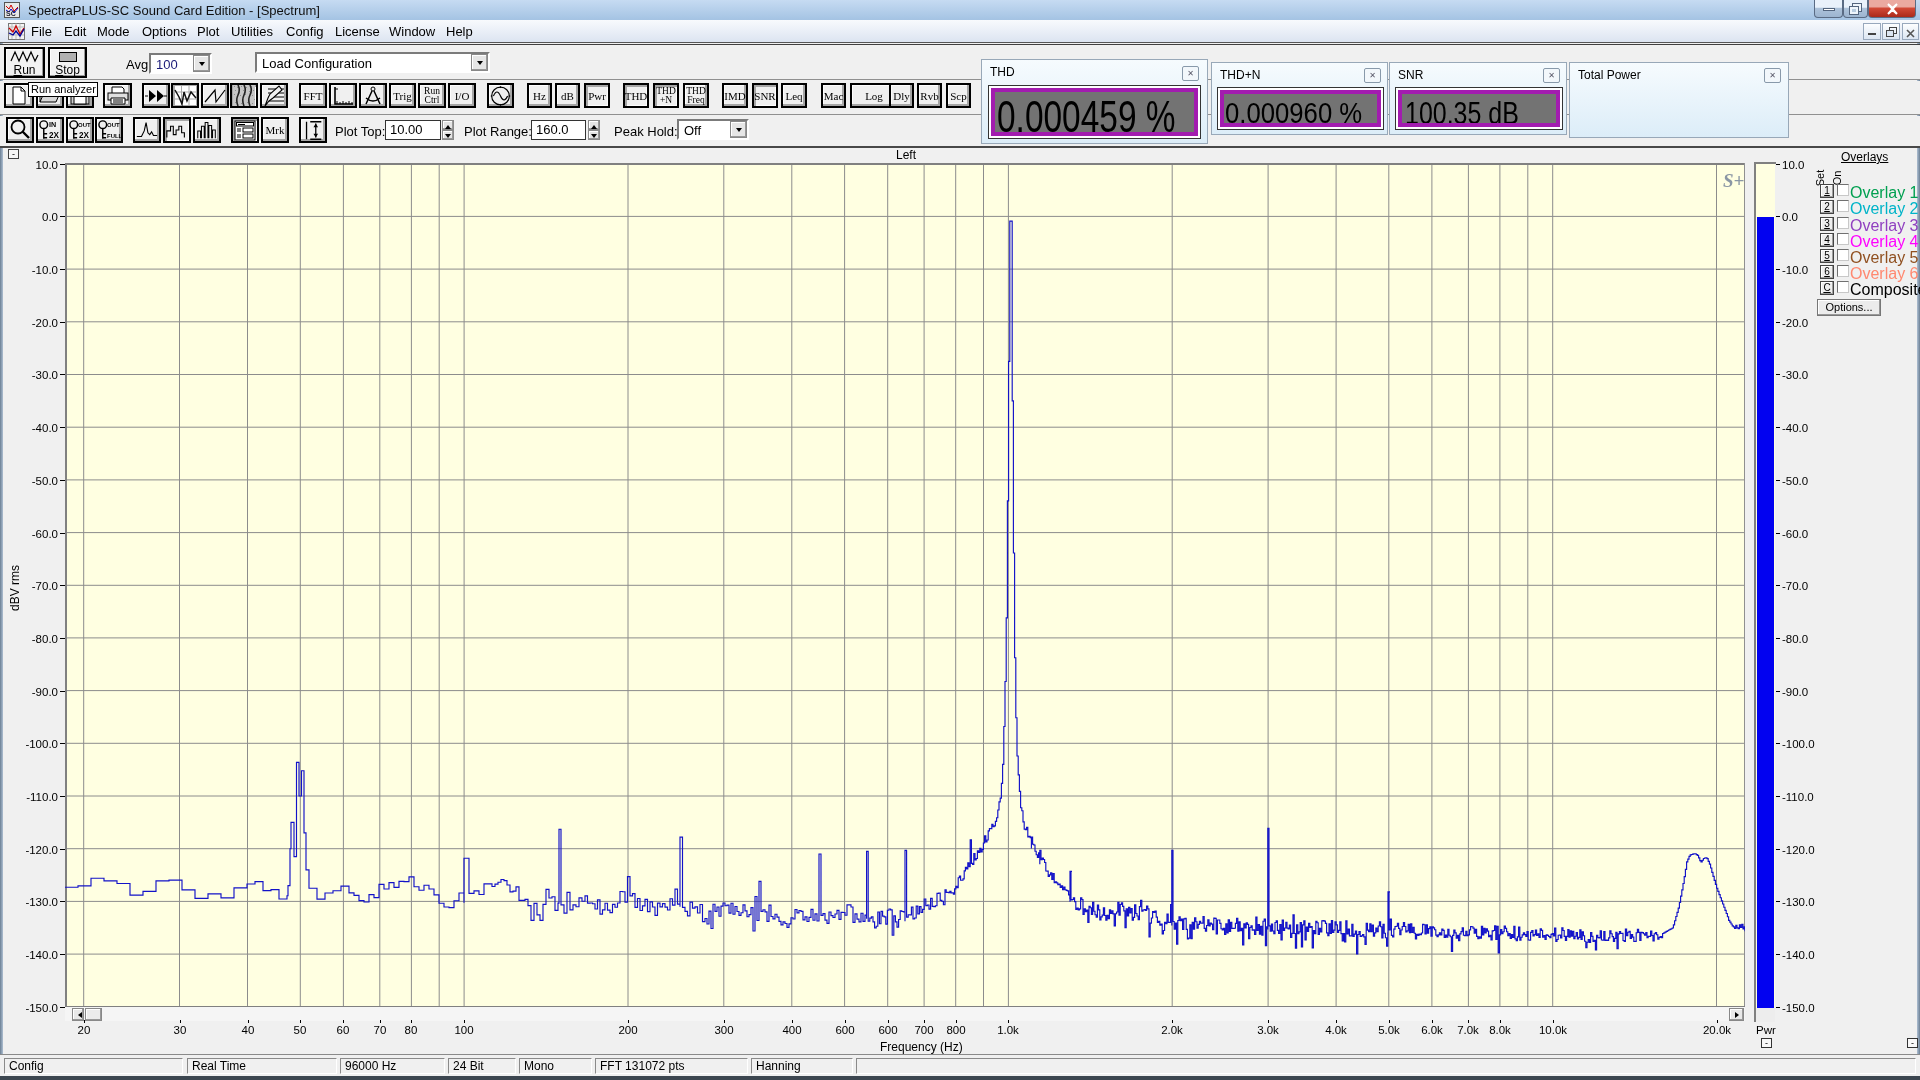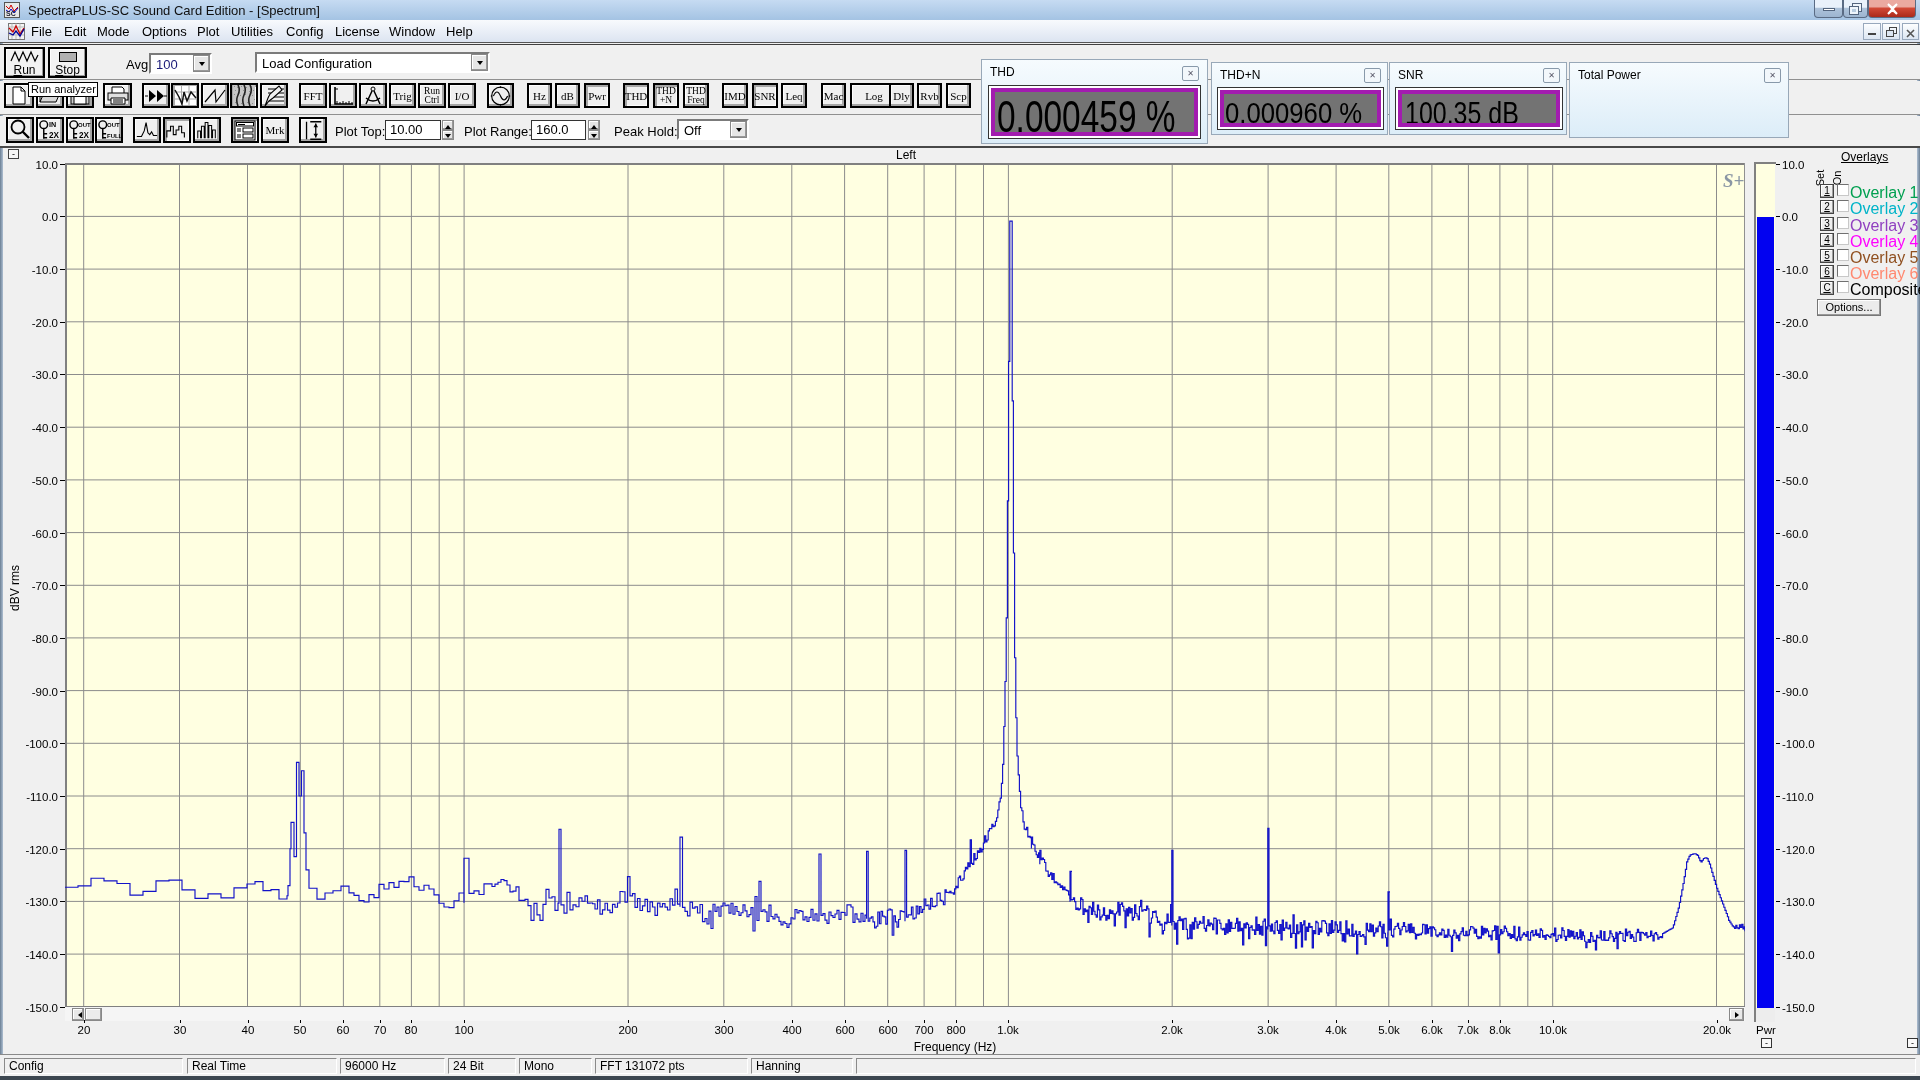--- a/index.html
+++ b/index.html
@@ -500,21 +500,21 @@
 <div class="xt" style="left:1432px"></div>
 <div class="xl" style="left:1402px">6.0k</div>
 <div class="xt" style="left:1468px"></div>
 <div class="xl" style="left:1438px">7.0k</div>
 <div class="xt" style="left:1500px"></div>
 <div class="xl" style="left:1470px">8.0k</div>
 <div class="xt" style="left:1553px"></div>
 <div class="xl" style="left:1523px">10.0k</div>
 <div class="xt" style="left:1717px"></div>
 <div class="xl" style="left:1687px">20.0k</div>
-<div style="position:absolute;left:880px;top:1040px;width:150px;text-align:center;font-size:12px">Frequency (Hz)</div>
+<div style="position:absolute;left:880px;top:1040px;width:150px;text-align:left;font-size:12px">Frequency (Hz)</div>
 
 <div style="position:absolute;left:1754px;top:162px;width:22px;height:860px;border-left:2px solid #808080;border-top:2px solid #808080">
  <div style="position:absolute;left:0;top:0;width:19px;height:844px;background:#ffffe1">
   <div style="position:absolute;left:1px;top:53px;width:17px;height:791px;background:#0202f0"></div>
  </div>
  <div style="position:absolute;left:0;top:844px;width:19px;height:14px;background:#ededed"></div>
 </div>
 <div class="yr" style="top:159px">10.0</div>
 <div class="tickr" style="top:164px"></div>
 <div class="yr" style="top:211px">0.0</div>

